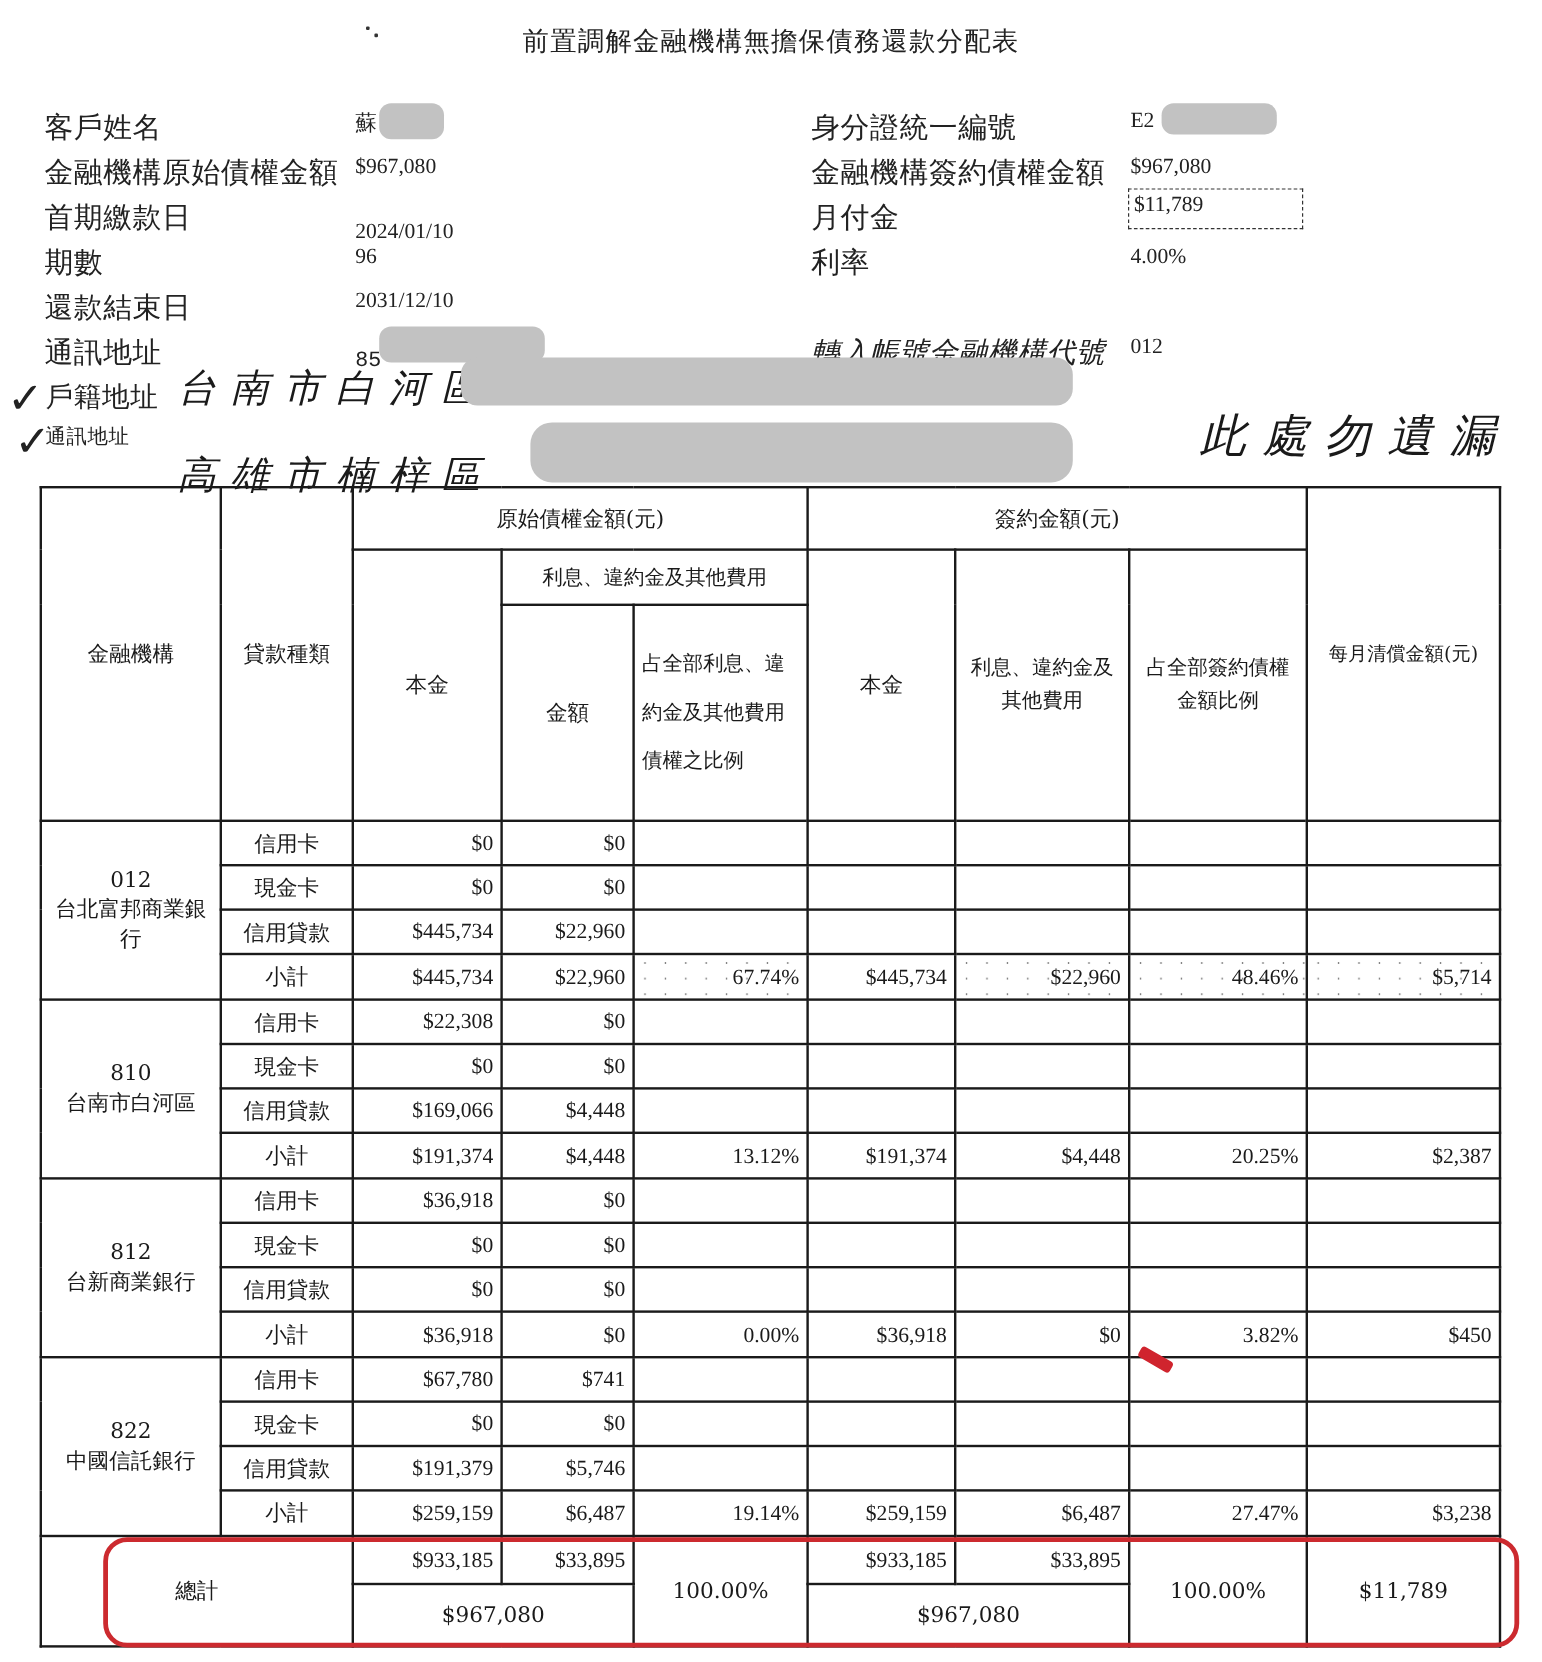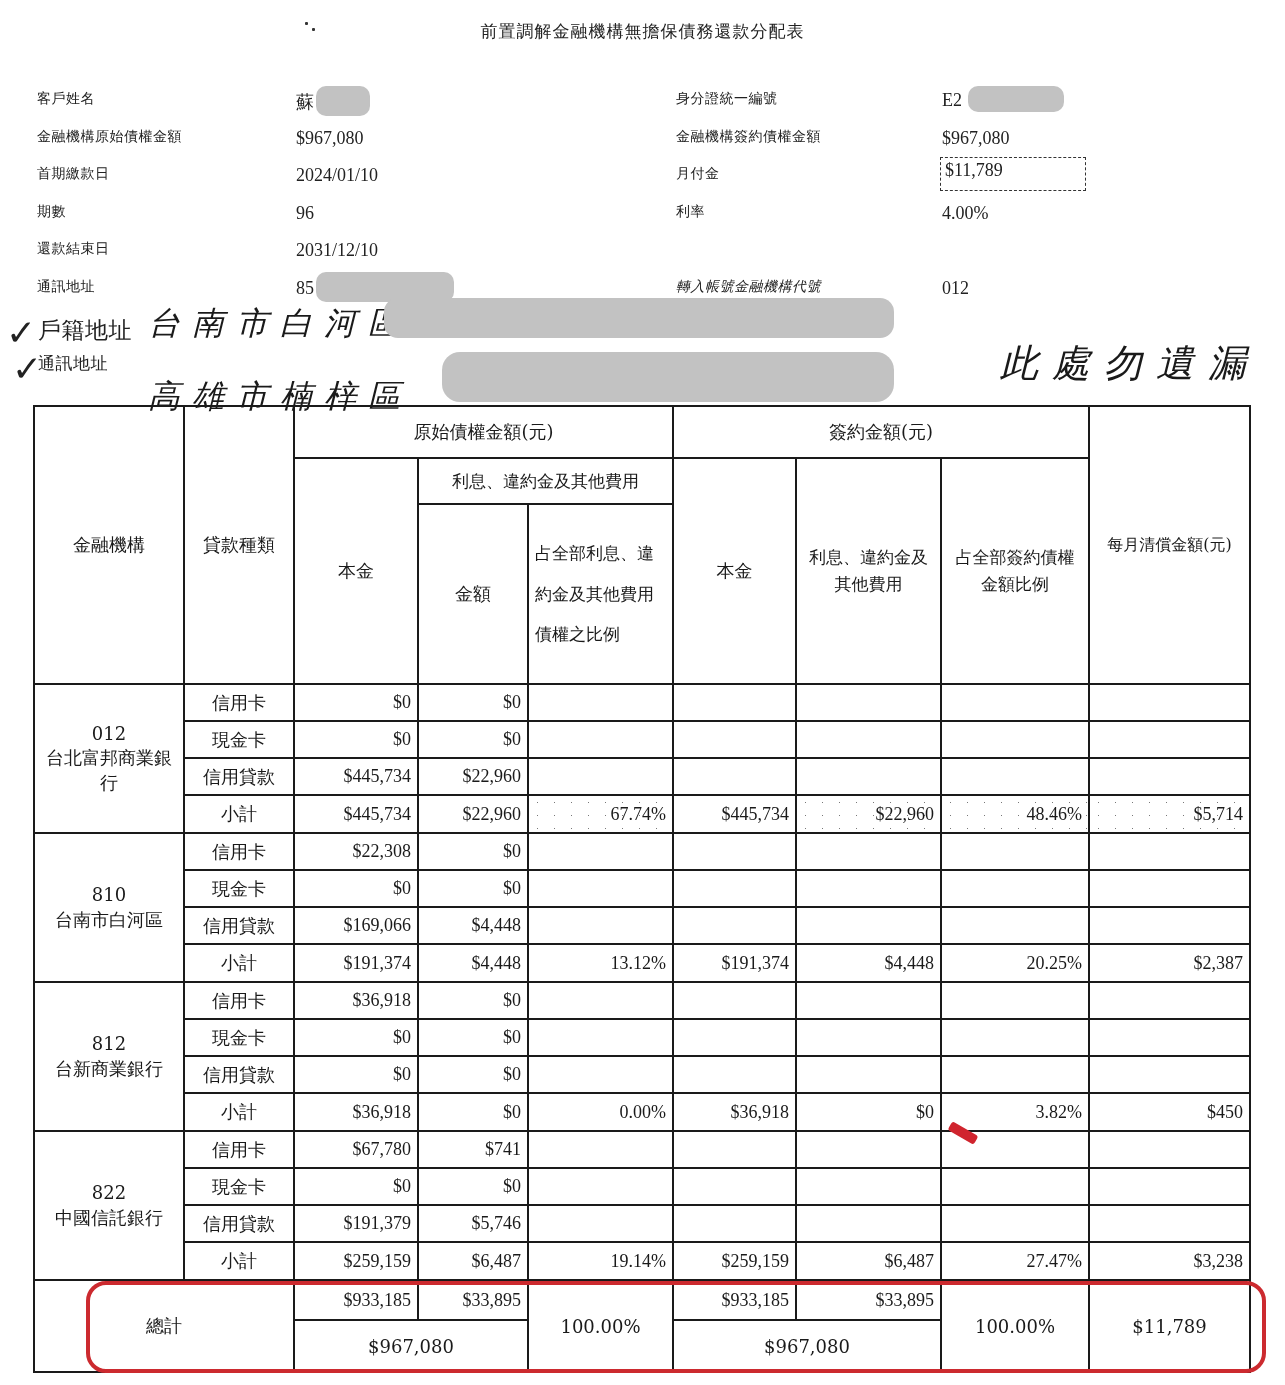--- a/index.html
+++ b/index.html
@@ -3,24 +3,24 @@
 <meta charset="utf-8">
 <style>
   html, body { margin: 0; padding: 0; background: #ffffff; }
   body {
     width: 1285px; height: 1385px; position: relative; overflow: hidden;
     font-family: "DejaVu Serif", "Liberation Serif", serif;
     color: #1a1a1a;
   }
   .title {
     position: absolute; top: 20px; left: 0; width: 1285px; text-align: center;
-    font-size: 17px; letter-spacing: 1px; color: #222;
+    font-size: 22px; letter-spacing: 1px; color: #222;
   }
   .speck { position: absolute; width: 3px; height: 3px; background: #333; border-radius: 1px; }
-  .info-label { position: absolute; font-size: 14px; color: #222; letter-spacing: 0.5px; }
+  .info-label { position: absolute; font-size: 24px; color: #222; letter-spacing: 0.5px; }
   .info-value { position: absolute; font-size: 18px; color: #222; font-family: "Liberation Serif", serif; }
   .redact { position: absolute; background: #c2c2c2; border-radius: 10px; }
   .boxed {
     border: 1.5px dashed #333; padding: 2px 4px; width: 140px; height: 26px;
     box-sizing: border-box; position: absolute;
   }
   .hand {
     position: absolute; font-family: "DejaVu Sans", sans-serif; font-size: 32px;
     letter-spacing: 12px; color: #1a1a1a; font-style: italic;
   }
@@ -58,30 +58,30 @@
 
 <div>
   <div class="info-label" style="left:37px;top:90px;">客戶姓名</div>
   <div class="info-value" style="left:296px;top:90px;">蘇</div>
   <div class="redact" style="left:316px;top:86px;width:54px;height:30px;"></div>
 
   <div class="info-label" style="left:37px;top:128px;">金融機構原始債權金額</div>
   <div class="info-value" style="left:296px;top:128px;">$967,080</div>
 
   <div class="info-label" style="left:37px;top:165px;">首期繳款日</div>
-  <div class="info-value" style="left:296px;top:165px;">2024/01/10</div>
+  <div class="info-value" style="left:296px;top:182px;">2024/01/10</div>
 
   <div class="info-label" style="left:37px;top:203px;">期數</div>
   <div class="info-value" style="left:296px;top:203px;">96</div>
 
   <div class="info-label" style="left:37px;top:240px;">還款結束日</div>
   <div class="info-value" style="left:296px;top:240px;">2031/12/10</div>
 
   <div class="info-label" style="left:37px;top:278px;">通訊地址</div>
-  <div class="info-value" style="left:296px;top:278px;">85</div>
+  <div class="info-value" style="left:296px;top:291px;font-family:Liberation Mono, monospace;">85</div>
   <div class="redact" style="left:316px;top:272px;width:138px;height:30px;"></div>
 </div>
 
 <div>
   <div class="info-label" style="left:676px;top:90px;">身分證統一編號</div>
   <div class="info-value" style="left:942px;top:90px;">E2</div>
   <div class="redact" style="left:968px;top:86px;width:96px;height:26px;"></div>
 
   <div class="info-label" style="left:676px;top:128px;">金融機構簽約債權金額</div>
   <div class="info-value" style="left:942px;top:128px;">$967,080</div>

